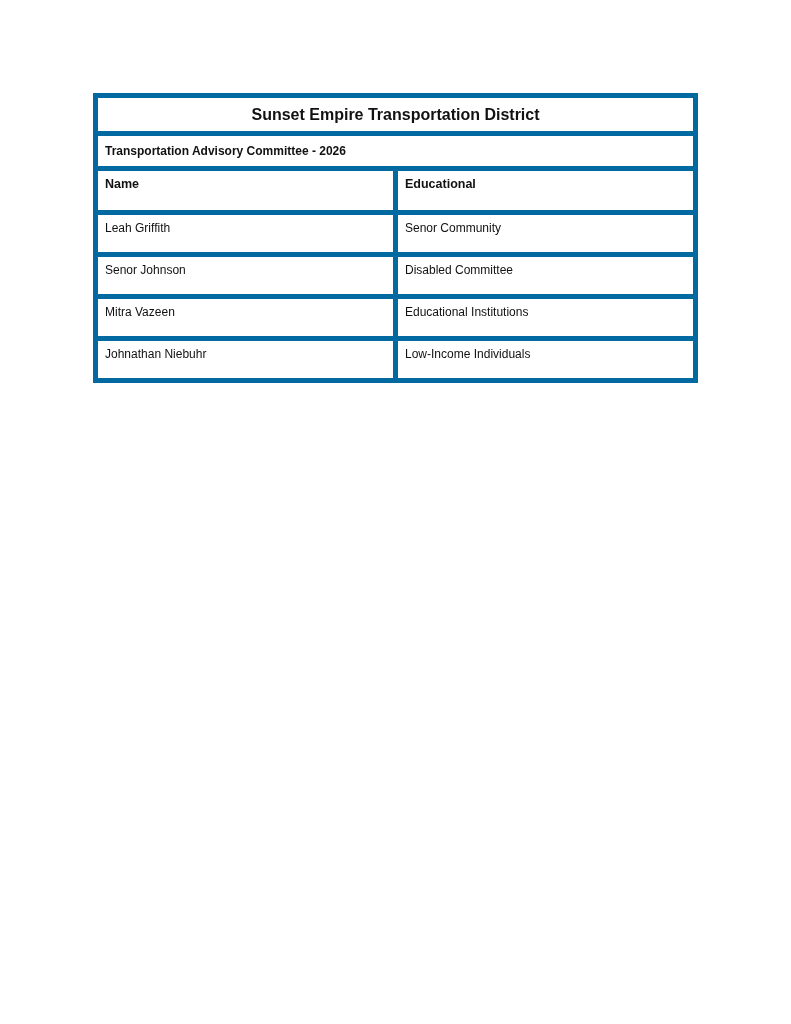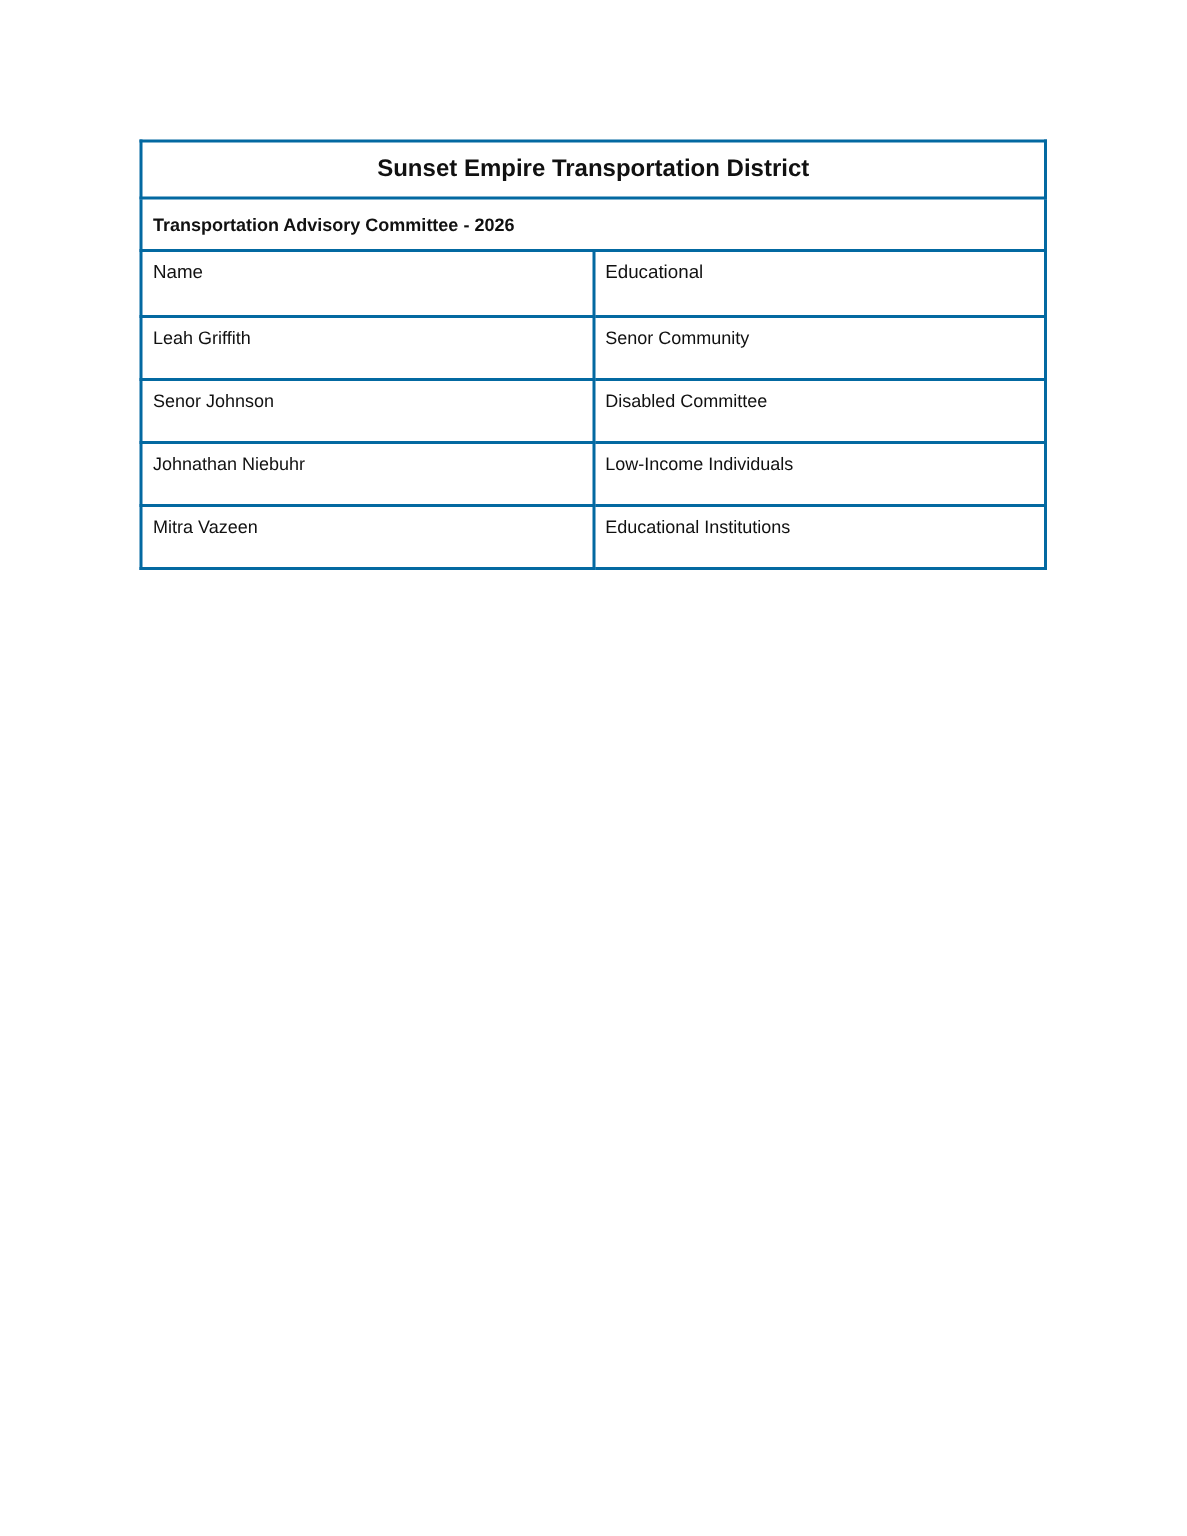--- a/index.html
+++ b/index.html
@@ -18,21 +18,21 @@
   }
   table.committee-table {
     position: absolute;
     left: 93px;
     top: 93px;
     width: 605px;
     border-collapse: collapse;
     table-layout: fixed;
   }
   table.committee-table td {
-    border: 2px solid #0369a1;
+    border: 5px solid #0369a1;
     padding: 5px 7px;
     font-size: 12px;
     line-height: 16px;
     vertical-align: top;
     text-align: left;
     overflow: hidden;
     box-sizing: border-box;
   }
   tr.title-row td {
     height: 38px;
@@ -44,21 +44,21 @@
   }
   tr.subtitle-row td {
     height: 35px;
     vertical-align: middle;
     font-weight: bold;
     font-size: 12px;
     padding: 2px 7px;
   }
   tr.header-row td {
     height: 44px;
-    font-weight: normal;
+    font-weight: bold;
     font-size: 12.5px;
   }
   tr.data-row td {
     height: 42px;
   }
 </style>
 </head>
 <body>
 
 <div class="page">
@@ -80,22 +80,22 @@
       </tr>
       <tr class="data-row">
         <td>Leah Griffith</td>
         <td>Senor Community</td>
       </tr>
       <tr class="data-row">
         <td>Senor Johnson</td>
         <td>Disabled Committee</td>
       </tr>
       <tr class="data-row">
+        <td>Mitra Vazeen</td>
+        <td>Educational Institutions</td>
+      </tr>
+      <tr class="data-row">
         <td>Johnathan Niebuhr</td>
         <td>Low-Income Individuals</td>
-      </tr>
-      <tr class="data-row">
-        <td>Mitra Vazeen</td>
-        <td>Educational Institutions</td>
       </tr>
     </tbody>
   </table>
 </div>
 
 </body></html>

